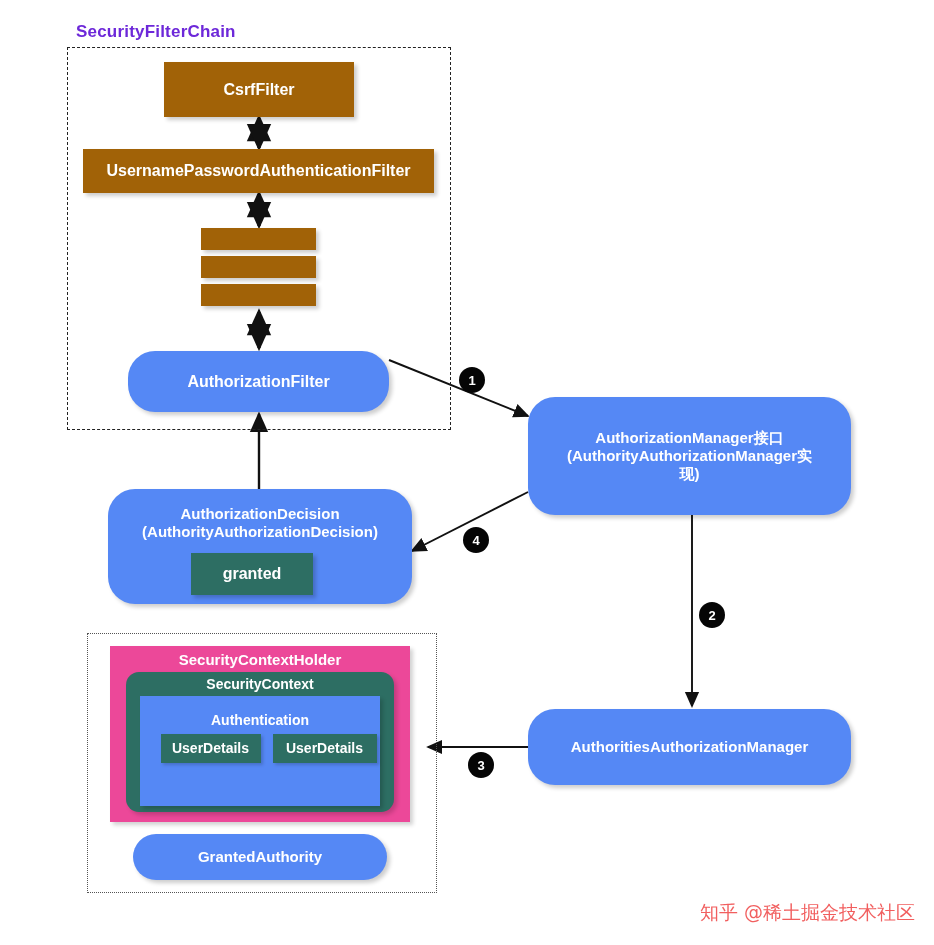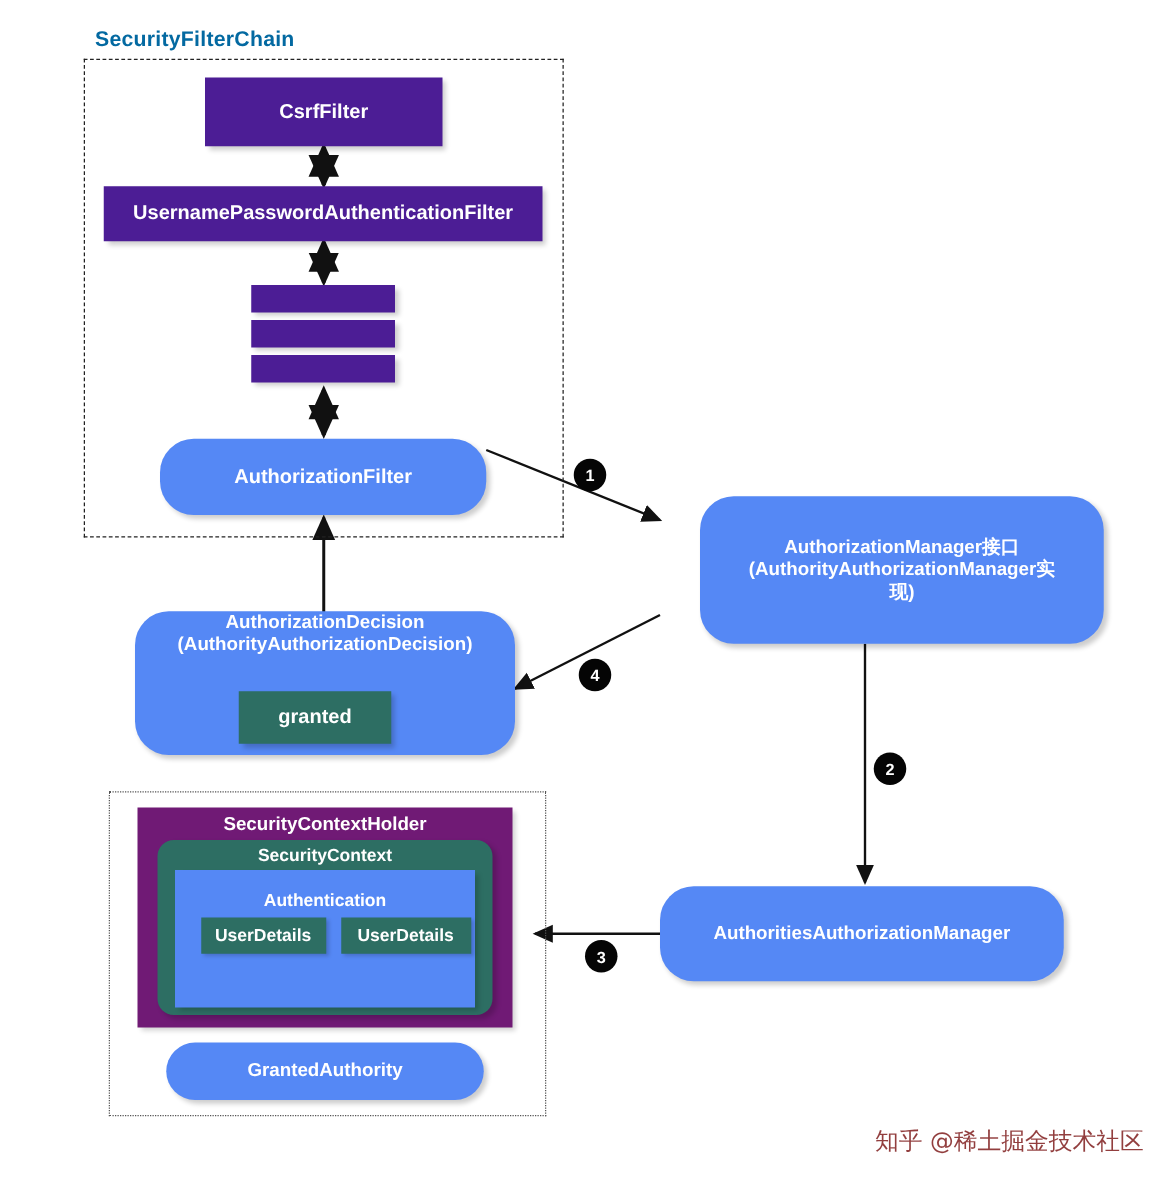--- a/index.html
+++ b/index.html
@@ -16,21 +16,21 @@
     height: 945px;
     background: #ffffff;
     overflow: hidden;
   }
   .abs { position: absolute; }
 
   
   .chain-title {
     font-size: 17px;
     font-weight: bold;
-    color: #0369a1;
+    color: #6d28d9;
     letter-spacing: .2px;
     white-space: nowrap;
   }
   .dashed-box {
     border: 1.6px dashed #222;
     background: transparent;
     box-sizing: border-box;
   }
   .dotted-box {
     border: 1.8px dotted #555;
@@ -45,21 +45,21 @@
     flex-direction: column;
     align-items: center;
     justify-content: center;
     text-align: center;
     color: #ffffff;
     font-weight: bold;
     line-height: 1.22;
     box-shadow: 3px 3px 4px rgba(0,0,0,0.20);
     padding: 2px 6px;
   }
-  .red   { background: #4c1d95; }
+  .red   { background: #a16207; }
   .blue  { background: #5588f5; border-radius: 27px; }
   .green { background: #2d6e63; }
 
   .node .line { display: block; }
 
   
   .nest {
     box-sizing: border-box;
     display: flex;
     flex-direction: column;
@@ -93,21 +93,21 @@
     position: absolute;
     left: 0; top: 0;
     width: 934px;
     height: 945px;
     pointer-events: none;
   }
 
   
   .watermark {
     font-size: 19px;
-    color: #7f1d1d;
+    color: #ef4444;
     white-space: nowrap;
     font-family: "DejaVu Sans", sans-serif;
     opacity: .85;
   }
 </style>
 </head>
 <body>
 
 <div id="canvas">
 
@@ -151,41 +151,41 @@
   </div>
 
   <div class="abs node red" style="left:201px; top:228px; width:115px; height:22px;"></div>
   <div class="abs node red" style="left:201px; top:256px; width:115px; height:22px;"></div>
   <div class="abs node red" style="left:201px; top:284px; width:115px; height:22px;"></div>
 
   <div class="abs node blue" style="left:128px; top:351px; width:261px; height:61px; font-size:16px;">
     <span class="line">AuthorizationFilter</span>
   </div>
 
-  <div class="abs node blue" style="left:560px; top:397px; width:323px; height:118px; font-size:15px;">
+  <div class="abs node blue" style="left:528px; top:397px; width:323px; height:118px; font-size:15px;">
     <span class="line">AuthorizationManager接口</span>
     <span class="line">(AuthorityAuthorizationManager实</span>
     <span class="line">现)</span>
   </div>
 
   <div class="abs node blue" style="left:528px; top:709px; width:323px; height:76px; font-size:15px;">
     <span class="line">AuthoritiesAuthorizationManager</span>
   </div>
 
-  <div class="abs node blue" style="left:108px; top:489px; width:304px; height:115px; font-size:15px; justify-content:flex-start; padding-top:0;">
+  <div class="abs node blue" style="left:108px; top:489px; width:304px; height:115px; font-size:15px; justify-content:flex-start; padding-top:16px;">
     <span class="line">AuthorizationDecision</span>
     <span class="line">(AuthorityAuthorizationDecision)</span>
   </div>
   <div class="abs node green" style="left:191px; top:553px; width:122px; height:42px; font-size:16px;">
     <span class="line">granted</span>
   </div>
 
   <div class="abs dotted-box" style="left:87px; top:633px; width:350px; height:260px;"></div>
 
-  <div class="abs nest" style="left:110px; top:646px; width:300px; height:176px; background:#701a75; padding-top:5px;">
+  <div class="abs nest" style="left:110px; top:646px; width:300px; height:176px; background:#ec4899; padding-top:5px;">
     <div class="nest-label" style="font-size:15px; margin-bottom:4px;">SecurityContextHolder</div>
 
     <div class="nest" style="width:268px; height:140px; background:#2d6e63; padding-top:4px;border-radius:13px;">
       <div class="nest-label" style="font-size:14px; margin-bottom:4px;">SecurityContext</div>
 
       <div class="nest" style="width:240px; height:110px; background:#5588f5; padding-top:16px;">
         <div class="nest-label" style="font-size:14px; margin-bottom:6px;">Authentication</div>
 
         <div style="display:flex; gap:12px; align-items:flex-start;margin-left:17px;">
           <div class="node green" style="width:100px; height:29px; font-size:14px; box-shadow:2px 2px 3px rgba(0,0,0,.18);">

